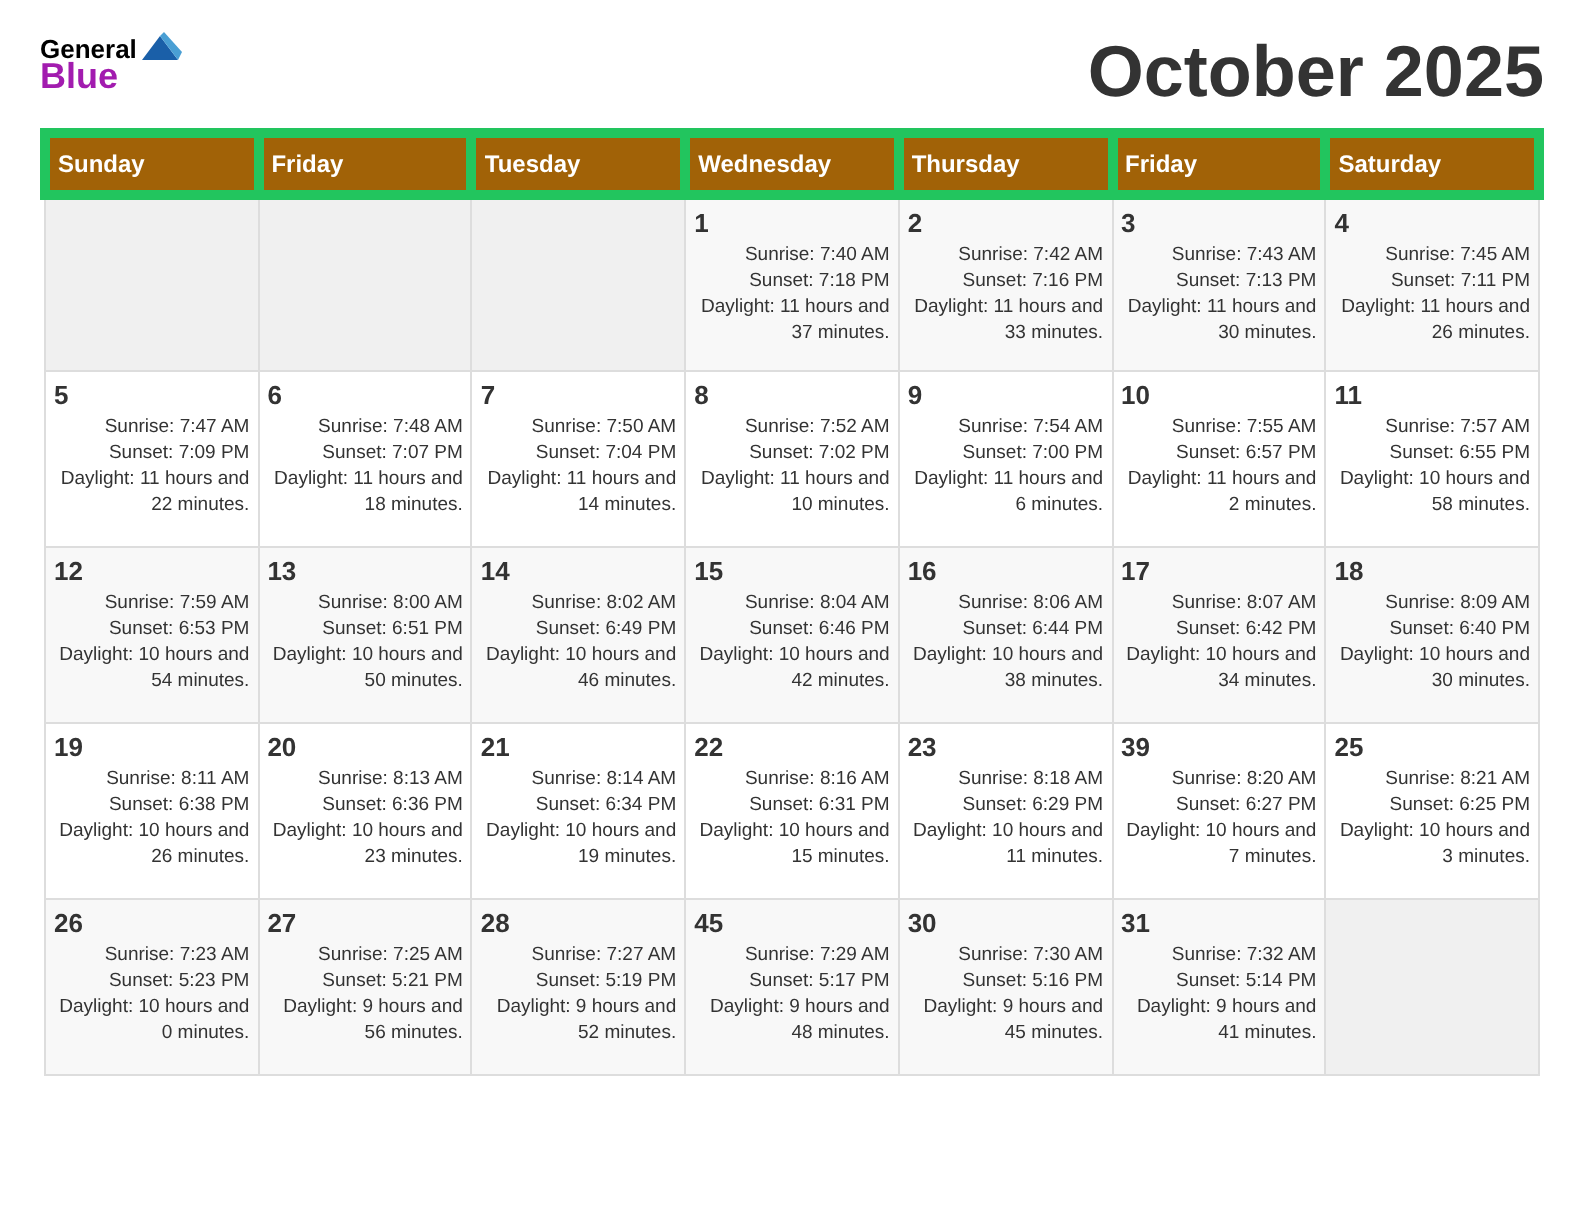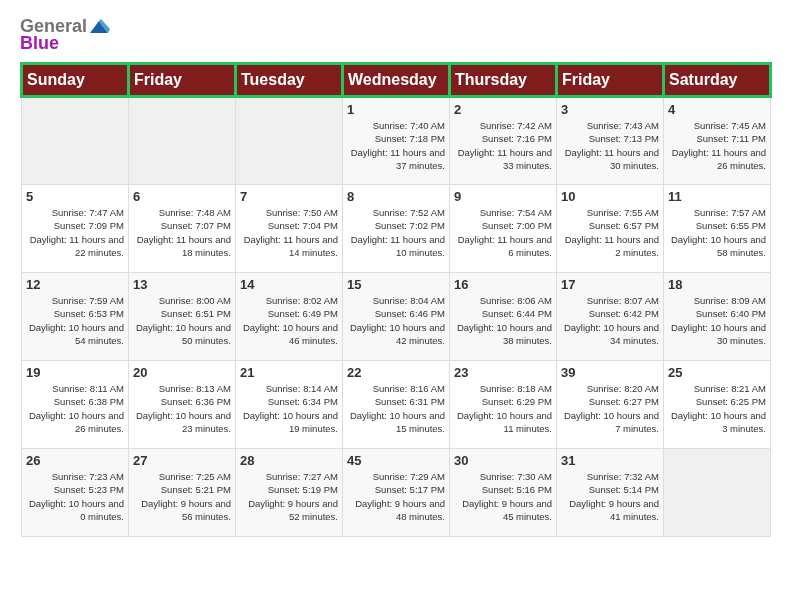--- a/index.html
+++ b/index.html
@@ -33,27 +33,27 @@
     .subtitle {
       font-size: 15px;
       color: #555;
     }
     table {
       width: 100%;
       border-collapse: collapse;
       table-layout: fixed;
     }
     thead tr th {
-      background-color: #7f1d1d;
+      background-color: #a16207;
       color: #fff;
-      font-size: 16px;
+      font-size: 12px;
       font-weight: bold;
       padding: 6px 4px;
       text-align: left;
-      border: 3px solid #22c55e;
+      border: 5px solid #22c55e;
     }
     tbody tr {
       background: #fff;
     }
     tbody tr:nth-child(odd) {
       background: #f8f8f8;
     }
     tbody td {
       vertical-align: top;
       border: 1px solid #ddd;
@@ -80,29 +80,30 @@
     tbody tr:nth-child(even) .empty-cell {
       background: #e8e8e8;
     }
   </style>
 </head>
 <body>
 
 <div class="header">
   <div class="logo">
     <div style="display:flex; align-items:center;">
-      <span style="font-size:18px; font-weight:bold; color:#737373;">General</span>
+      <span style="font-size:13px; font-weight:bold; color:#000000;">General</span>
       <svg width="22" height="16" viewBox="0 0 22 16" style="margin: 0 1px;">
         <polygon points="2,14 11,2 20,14" fill="#1a5fa8"></polygon>
         <polygon points="11,2 20,14 22,10 13,0" fill="#4a9fd4"></polygon>
       </svg>
     </div>
     <span style="font-size:18px; font-weight:bold; color:#a21caf; margin-top:-4px;">Blue</span>
   </div>
   <div class="title-block">
+    <div class="month-title">October 2025</div>
   </div>
 </div>
 
 <table>
   <thead>
     <tr>
     <th>Sunday</th>
         <th>Friday</th>
         <th>Tuesday</th>
         <th>Wednesday</th>

